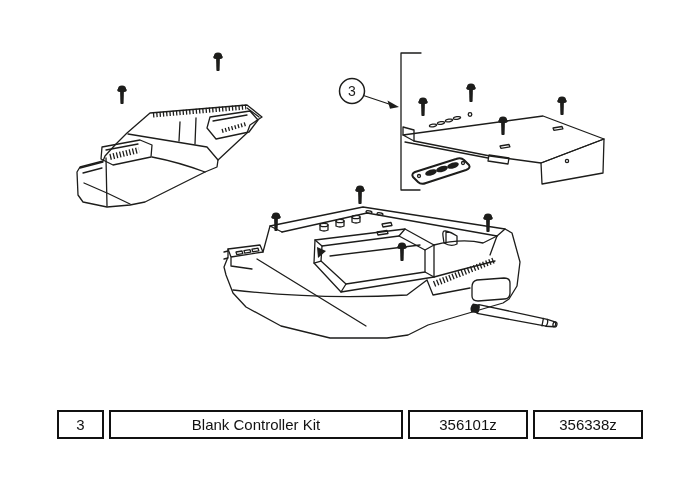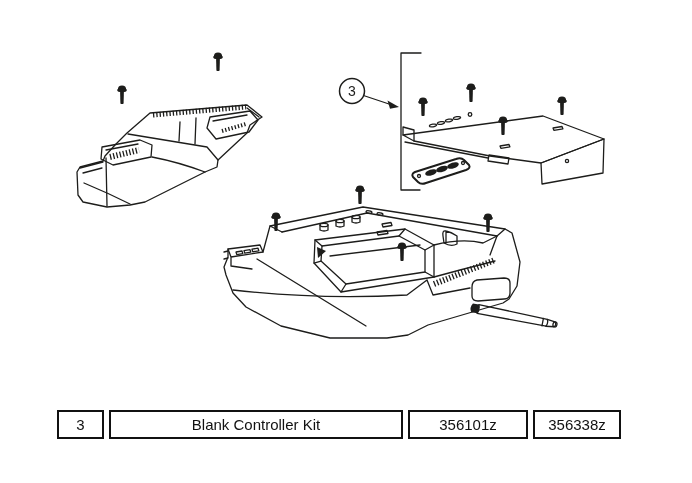--- a/index.html
+++ b/index.html
@@ -12,21 +12,21 @@
   .hatch{fill:none;stroke:#1d1d1b;stroke-dasharray:1.3 2;}
   .callout-circle{fill:#ffffff;stroke:#1d1d1b;stroke-width:1.5;}
   .callout-text{font-family:"Liberation Sans",sans-serif;font-size:14px;fill:#1d1d1b;}
   .parts-table{position:absolute;left:57px;top:410px;display:flex;gap:5px;}
   .parts-table .cell{box-sizing:border-box;height:29px;border:2px solid #111111;
       display:flex;align-items:center;justify-content:center;
       font-size:15px;line-height:1;background:#ffffff;}
   .c-ref{width:47px;}
   .c-desc{width:294px;}
   .c-pn1{width:120px;}
-  .c-pn2{width:88px;}
+  .c-pn2{width:110px;}
 </style>
 </head>
 <body>
 
 <div class="stage">
 
   <svg width="692" height="483" viewBox="0 0 692 483">
 
     <defs>
       <g id="screw">

